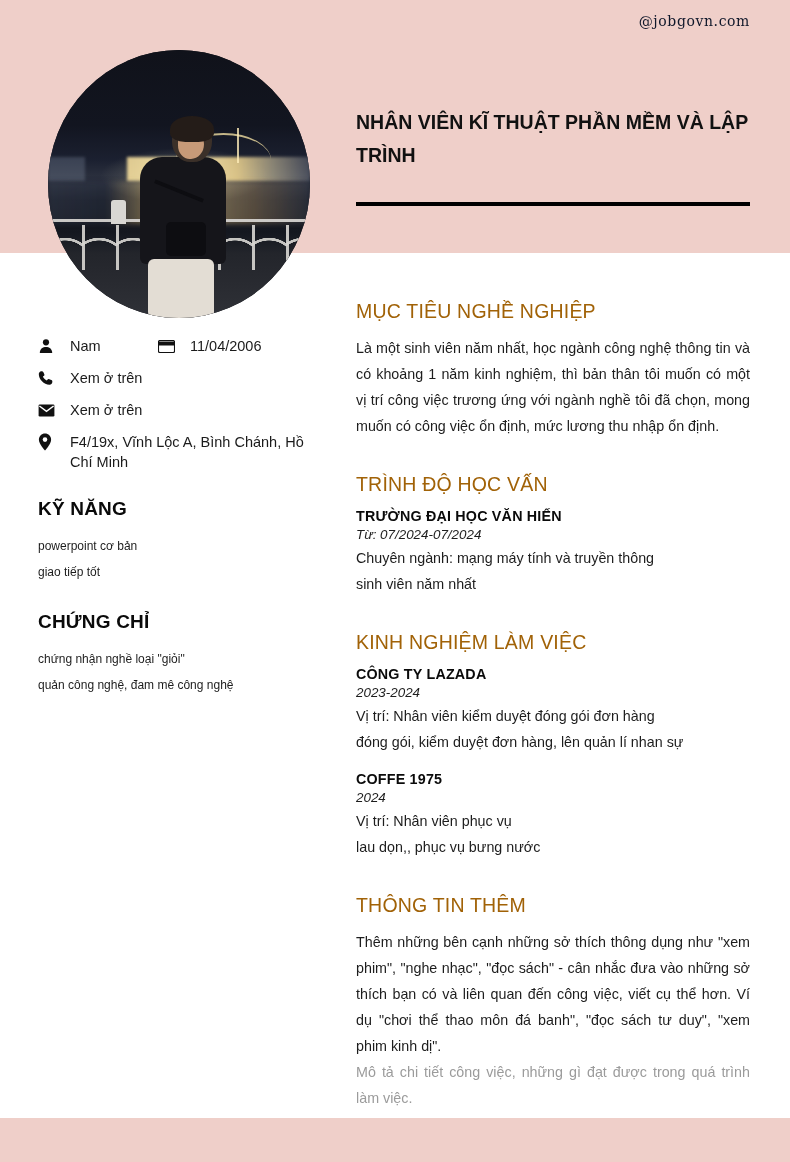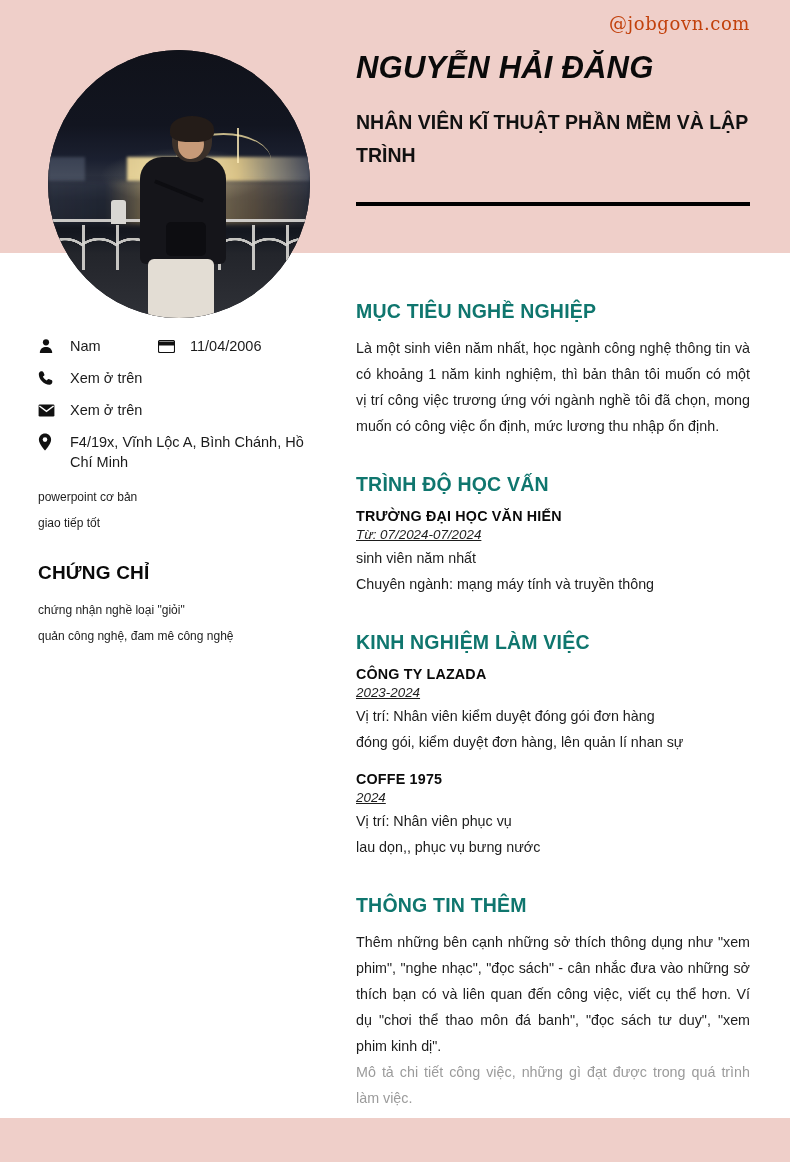--- a/index.html
+++ b/index.html
@@ -230,22 +230,22 @@
 
   
   .right-col {
     position: absolute;
     left: 356px; top: 300px;
     width: 394px;
   }
   .sec { margin-bottom: 0; }
   .sec-h {
     font-size: 19.5px;
-    font-weight: bold;
-    color: #0f766e;
+    font-weight: normal;
+    color: #a16207;
     letter-spacing: 0.2px;
     margin-bottom: 12px;
   }
   .sec-gap { height: 34px; }
   .para {
     font-size: 14.3px;
     line-height: 26px;
     color: #1d1d1d;
     text-align: justify;
   }
@@ -255,44 +255,43 @@
     font-weight: bold;
     color: #0a0a0a;
     margin-bottom: 3px;
     letter-spacing: 0.2px;
   }
   .entry-date {
     font-size: 13.4px;
     font-style: italic;
     color: #1d1d1d;
     margin-bottom: 3px;
-    text-decoration: underline;
   }
   .entry-line {
     font-size: 14.3px;
     line-height: 26px;
     color: #1d1d1d;
   }
   .entry-block { margin-bottom: 16px; }
   .entry-block:last-child { margin-bottom: 0; }
 
   
   .footer-band {
     position: absolute;
     left: 0; bottom: 0;
     width: 790px; height: 44px;
     background: #efcfc9;
   }
   .watermark {
     position: absolute;
     right: 40px; top: 13px;
     font-family: "DejaVu Serif", serif;
-    font-size: 18px;
+    font-size: 14px;
     letter-spacing: 0.6px;
-    color: #c2410c;
+    color: #0f172a;
   }
 </style>
 </head>
 <body>
 
 <div class="page">
 
   <div class="header-band"></div>
 
   <div class="photo-wrap">
@@ -310,21 +309,20 @@
       <div class="person-body"></div>
       <div class="person-shorts"></div>
       <div class="bag-strap"></div>
       <div class="person-bag"></div>
       <div class="person-head"></div>
       <div class="person-face"></div>
       <div class="person-hair"></div>
     </div>
   </div>
 
-  <div class="name">NGUYỄN HẢI ĐĂNG</div>
   <div class="job-title">NHÂN VIÊN KĨ THUẬT PHẦN MỀM VÀ LẬP TRÌNH</div>
   <div class="header-rule"></div>
 
   <div class="left-col">
 
     <div class="contact-list">
 
       <div class="pair-wrap contact-row inline-pair">
         <div class="pair-left">
           <span class="ic">
@@ -369,20 +367,21 @@
         <span class="ic">
           <svg width="14" height="18" viewBox="0 0 14 18">
             <path d="M7 0.6 C3.6 0.6 0.9 3.3 0.9 6.7 C0.9 11 7 17.4 7 17.4 C7 17.4 13.1 11 13.1 6.7 C13.1 3.3 10.4 0.6 7 0.6 Z" fill="#111"></path>
             <circle cx="7" cy="6.6" r="2.3" fill="#fff"></circle>
           </svg>
         </span>
         <span class="contact-val">F4/19x, Vĩnh Lộc A, Bình Chánh, Hồ Chí Minh</span>
       </div>
     </div>
 
+    <div class="side-h">KỸ NĂNG</div>
     <div class="side-item">powerpoint cơ bản</div>
     <div class="side-item">giao tiếp tốt</div>
 
     <div class="side-h">CHỨNG CHỈ</div>
     <div class="side-item">chứng nhận nghề loại "giỏi"</div>
 
     <div class="side-item">quản công nghệ, đam mê công nghệ</div>
   </div>
 
   <div class="right-col">
@@ -392,22 +391,22 @@
       <div class="para">Là một sinh viên năm  nhất, học ngành công nghệ thông tin và có khoảng 1 năm kinh nghiệm, thì bản thân tôi muốn có một vị trí công việc trương ứng với ngành nghề tôi đã chọn, mong muốn có công việc ổn định, mức lương thu nhập ổn định.</div>
     </div>
 
     <div class="sec-gap"></div>
 
     <div class="sec">
       <div class="sec-h">TRÌNH ĐỘ HỌC VẤN</div>
       <div class="entry-block">
         <div class="entry-title">TRƯỜNG ĐẠI HỌC VĂN HIẾN</div>
         <div class="entry-date">Từ: 07/2024-07/2024</div>
+        <div class="entry-line">Chuyên ngành: mạng máy tính và truyền thông</div>
         <div class="entry-line">sinh viên năm nhất</div>
-        <div class="entry-line">Chuyên ngành: mạng máy tính và truyền thông</div>
       </div>
     </div>
 
     <div class="sec-gap"></div>
 
     <div class="sec">
       <div class="sec-h">KINH NGHIỆM LÀM VIỆC</div>
       <div class="entry-block">
         <div class="entry-title">CÔNG TY LAZADA</div>
         <div class="entry-date">2023-2024</div>

